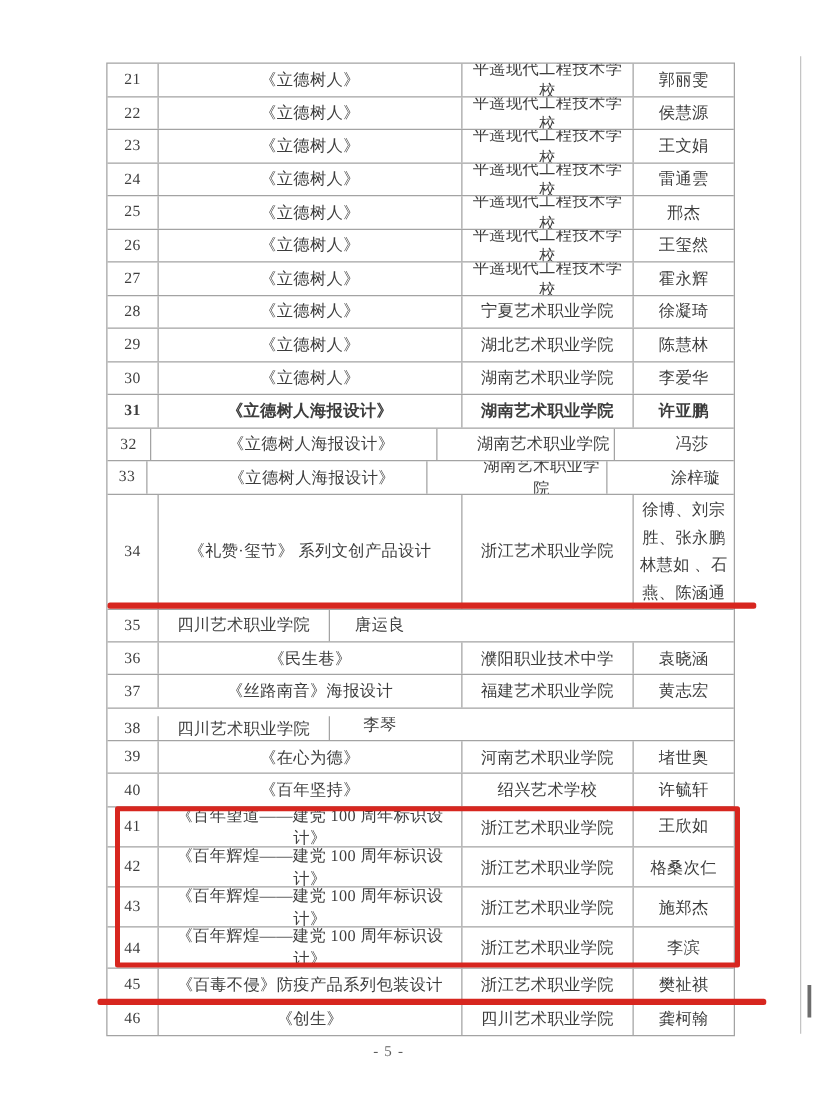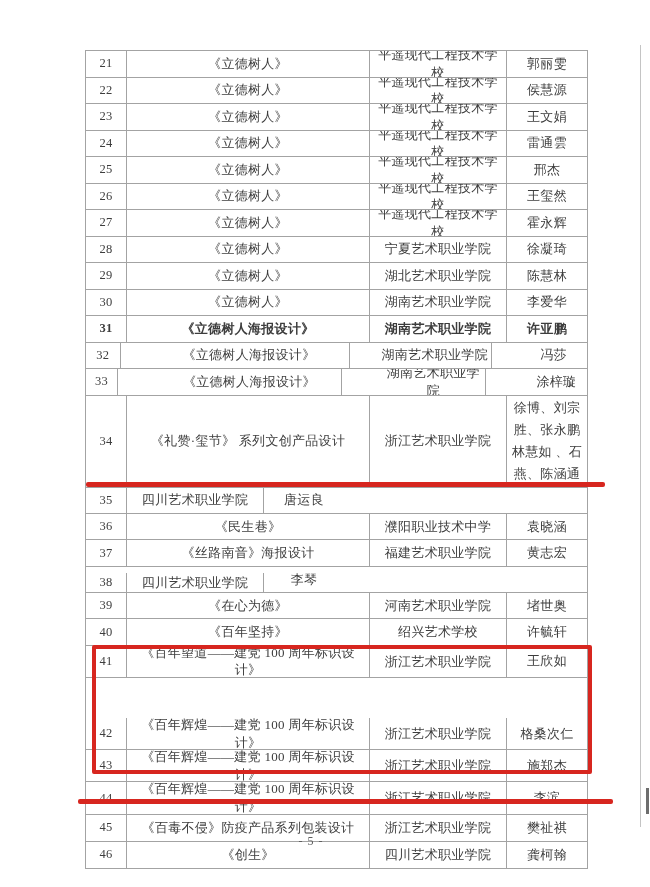--- a/index.html
+++ b/index.html
@@ -196,21 +196,21 @@
         <div class="t-cell c-title">《百年坚持》</div>
         <div class="t-cell c-school">绍兴艺术学校</div>
         <div class="t-cell c-author">许毓轩</div>
       </div>
       <div class="t-row" style="height: 32.2px;">
         <div class="t-cell c-no">41</div>
         <div class="t-cell c-title">《百年望道——建党 100 周年标识设计》</div>
         <div class="t-cell c-school">浙江艺术职业学院</div>
         <div class="t-cell c-author">王欣如</div>
       </div>
-      <div class="t-row" style="height: 32.2px; margin-top: 40px;">
+      <div class="t-row" style="height: 32.2px;">
         <div class="t-cell c-no">42</div>
         <div class="t-cell c-title">《百年辉煌——建党 100 周年标识设计》</div>
         <div class="t-cell c-school">浙江艺术职业学院</div>
         <div class="t-cell c-author">格桑次仁</div>
       </div>
       <div class="t-row" style="height: 32.2px;">
         <div class="t-cell c-no">43</div>
         <div class="t-cell c-title">《百年辉煌——建党 100 周年标识设计》</div>
         <div class="t-cell c-school">浙江艺术职业学院</div>
         <div class="t-cell c-author">施郑杰</div>

